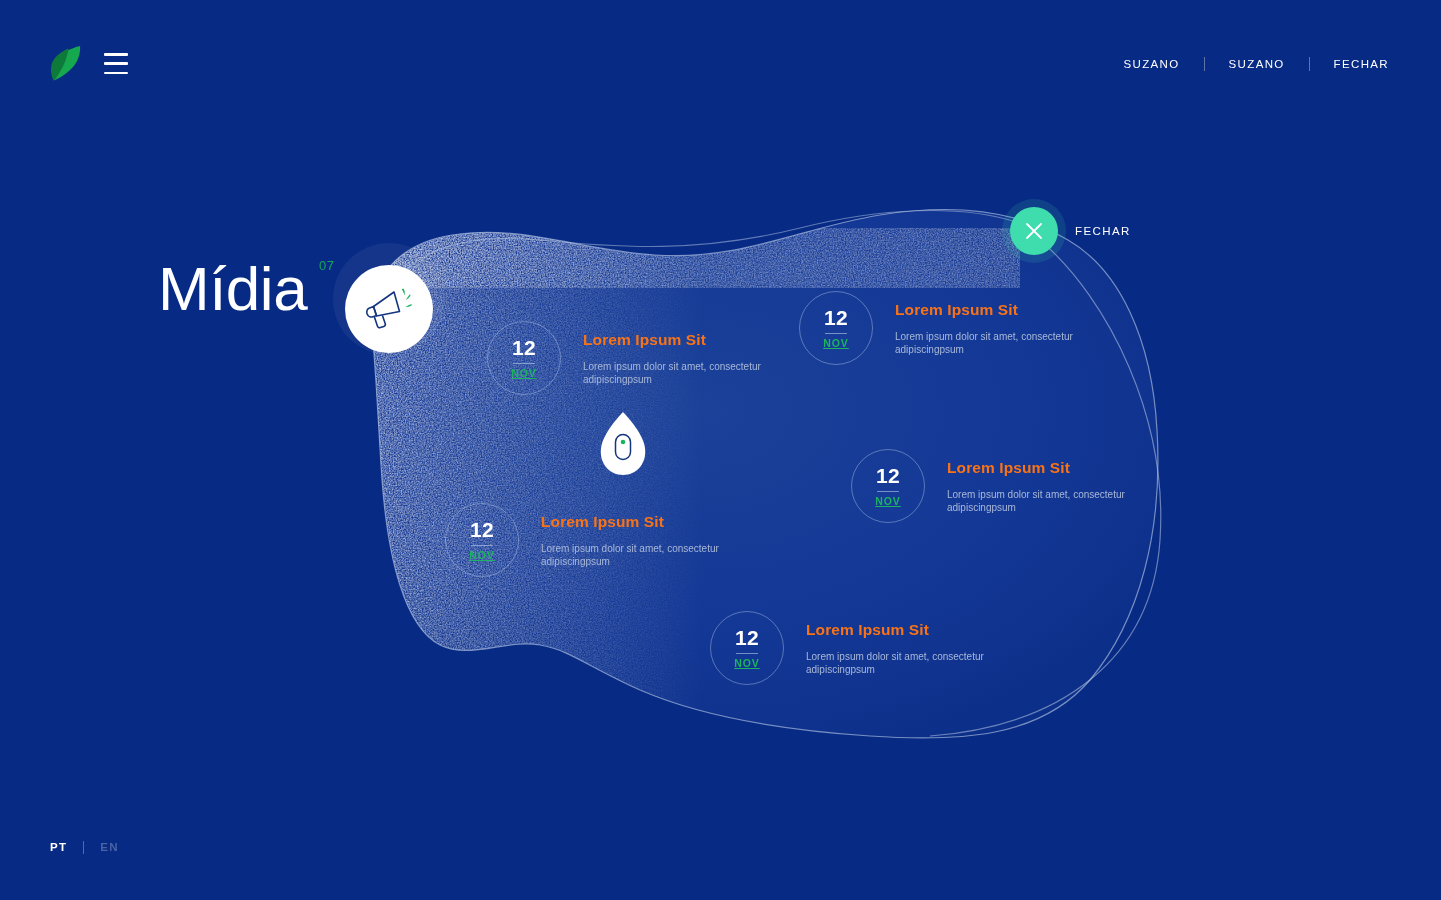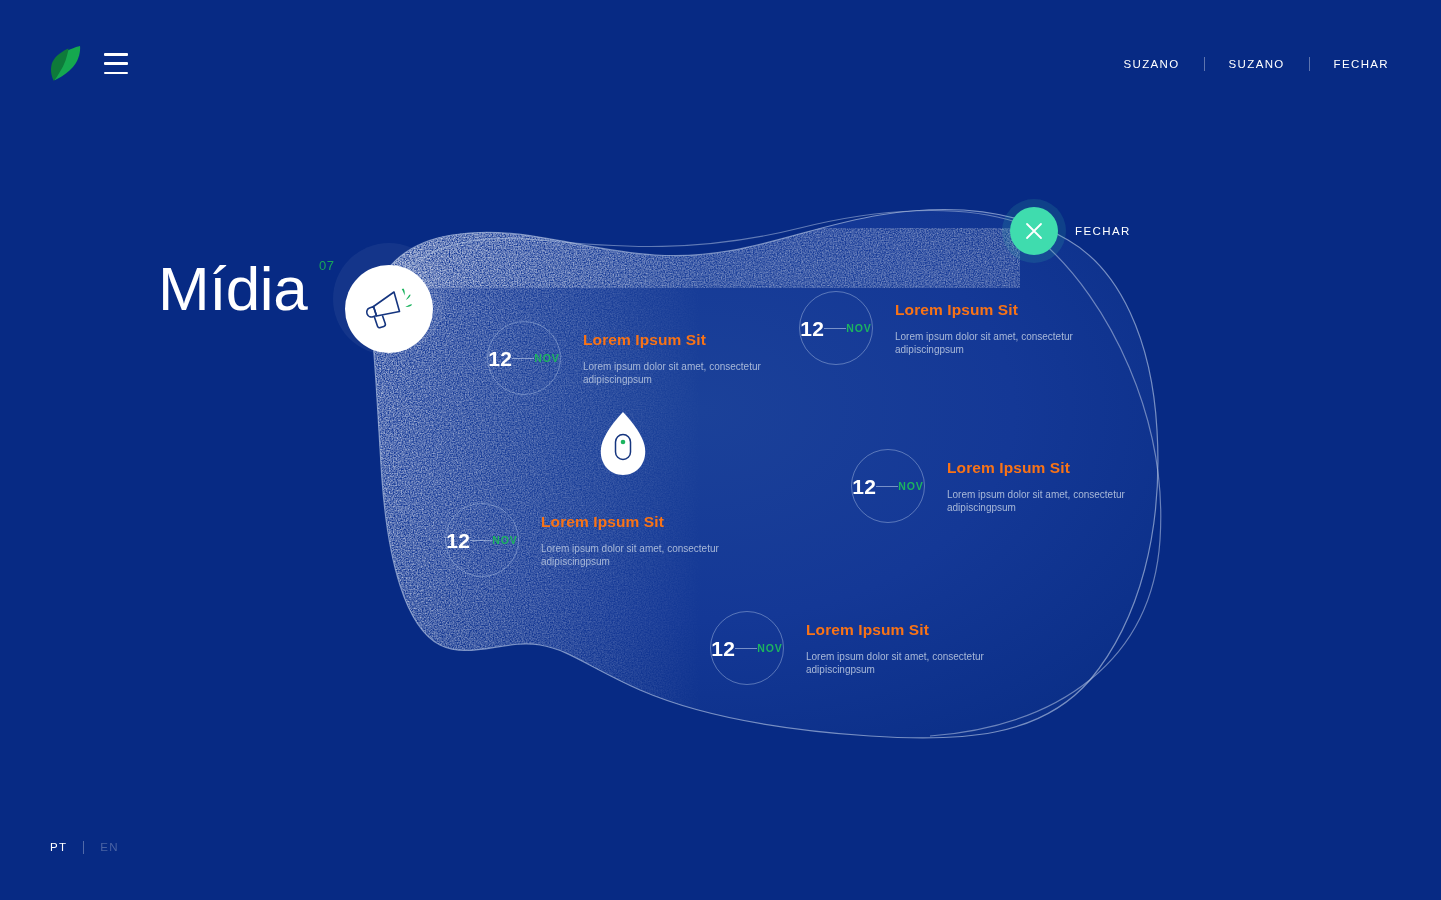--- a/index.html
+++ b/index.html
@@ -193,21 +193,21 @@
     display: flex;
     align-items: flex-start;
     cursor: pointer;
   }
   .date-badge {
     width: 74px;
     height: 74px;
     border-radius: 50%;
     border: 1px solid rgba(185, 205, 235, 0.42);
     display: flex;
-    flex-direction: row;
+    flex-direction: column;
     align-items: center;
     justify-content: center;
     flex: none;
   }
   .date-day {
     font-size: 21px;
     font-weight: 700;
     color: #ffffff;
     line-height: 1;
     letter-spacing: 0.3px;
@@ -217,20 +217,21 @@
     height: 1px;
     background: rgba(200,215,240,0.55);
     margin: 5px 0 4px;
   }
   .date-month {
     font-size: 10.5px;
     font-weight: 700;
     color: #1cb45f;
     letter-spacing: 0.9px;
     line-height: 1;
+    text-decoration: underline;
   }
   .news-text {
     margin-left: 22px;
     padding-top: 11px;
   }
   .news-title {
     font-size: 15.5px;
     font-weight: 700;
     color: #f97316;
     line-height: 1;
@@ -260,21 +261,21 @@
     position: absolute;
     left: 50px;
     bottom: 46px;
     display: flex;
     align-items: center;
     z-index: 40;
   }
   .lang-opt {
     font-size: 11.5px;
     letter-spacing: 1.3px;
-    font-weight: 400;
+    font-weight: 700;
     color: #4a63a4;
     cursor: pointer;
     line-height: 14px;
   }
   .lang-opt.active { color: #ffffff; }
   .lang-sep {
     width: 1px;
     height: 13px;
     background: rgba(255,255,255,0.3);
     margin: 0 16px;

